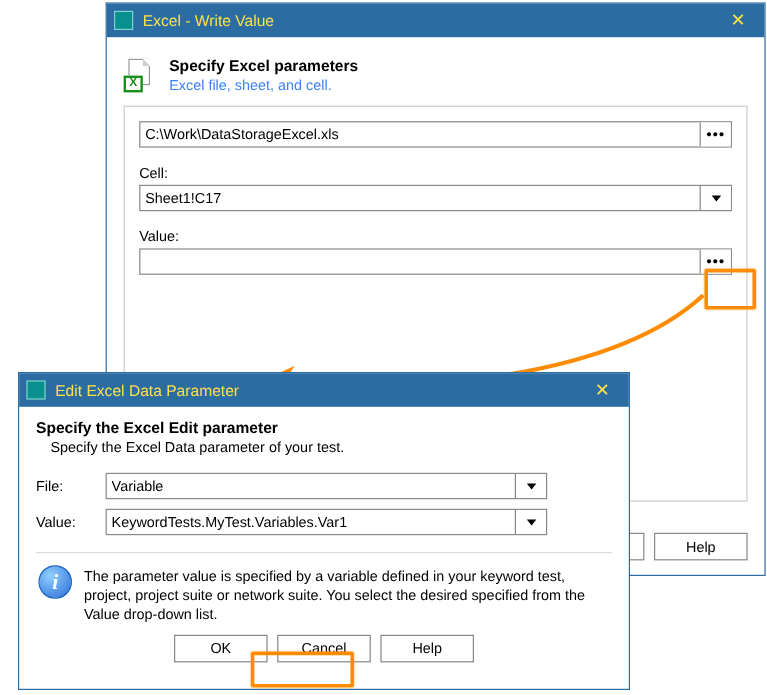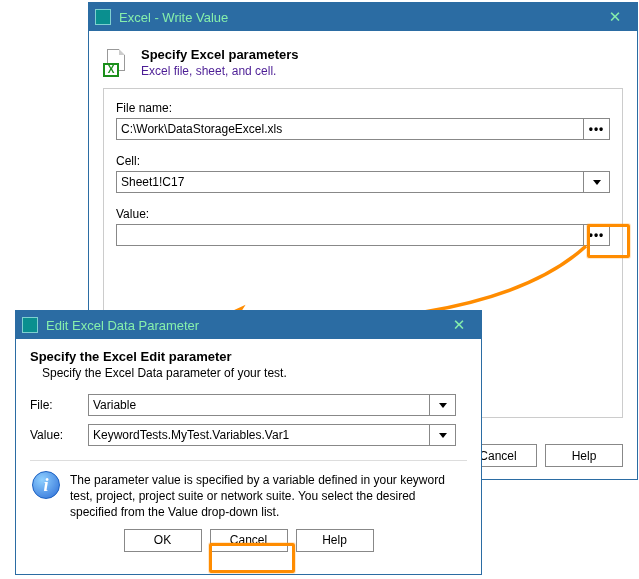--- a/index.html
+++ b/index.html
@@ -15,21 +15,21 @@
     overflow: hidden;
   }
   .window {
     position: absolute;
     background: #fff;
     border: 1px solid #2b6ca3;
   }
   .titlebar {
     height: 28px;
     background: #2b6ca3;
-    color: #86efac;
+    color: #fde047;
     display: flex;
     align-items: center;
     padding: 0 4px 0 6px;
     font-size: 13px;
   }
   .titlebar .app-icon {
     width: 16px; height: 16px;
     border: 1px solid #7fd0d0;
     background: #0a8f8f;
     margin-right: 8px;
@@ -68,21 +68,21 @@
     width: 16px; height: 14px;
     border: 2px solid #1a8f1a;
     background: #fff;
     display: flex; align-items: center; justify-content: center;
     color: #1a8f1a;
     font-weight: bold;
     font-size: 10px;
     line-height: 1;
   }
   .hdr-title { font-weight: bold; font-size: 13px; }
-  .hdr-sub { color: #4c1d95; margin-top: 2px; }
+  .hdr-sub { color: #3b82f6; margin-top: 2px; }
   .frame {
     border: 1px solid #ccc;
     padding: 12px 12px 4px 12px;
     position: relative;
     margin-top: 4px;
   }
   .field { margin-bottom: 14px; }
   .lbl { display: block; margin-bottom: 3px; }
   .inputwrap {
     display: flex;
@@ -177,21 +177,20 @@
         <div class="page"></div>
         <div class="badge">X</div>
       </div>
       <div>
         <div class="hdr-title">Specify Excel parameters</div>
         <div class="hdr-sub">Excel file, sheet, and cell.</div>
       </div>
     </div>
     <div class="frame" style="height:330px;">
       <div class="field">
-        <span class="lbl">File name:</span>
         <div class="inputwrap">
           <input value="C:\Work\DataStorageExcel.xls" style="">
           <div class="inputbtn">•••</div>
         </div>
       </div>
       <div class="field">
         <span class="lbl">Cell:</span>
         <div class="inputwrap">
           <input value="Sheet1!C17" style="">
           <div class="inputbtn caret"></div>
@@ -217,21 +216,21 @@
 
 <svg class="arrow-svg" style="left:220px; top:236px; width:380px; height:110px;">
   <defs>
     <marker id="ah" markerWidth="12" markerHeight="12" refX="2" refY="5" orient="auto">
       <path d="M0,0 L10,5 L0,10 L3,5 Z" fill="#ff8c00"></path>
     </marker>
   </defs>
   <path d="M366,10 C290,80 130,90 18,86" stroke="#ff8c00" stroke-width="3.5" fill="none" marker-end="url(#ah)"></path>
 </svg>
 
-<div class="window" style="left:15px; top:310px; width:467px; height:265px;">
+<div class="window" style="left:15px; top:310px; width:510px; height:265px;">
   <div class="titlebar">
     <span class="app-icon"></span>
     <span class="title">Edit Excel Data Parameter</span>
     <div class="close">✕</div>
   </div>
   <div class="win-body" style="padding-bottom:6px;">
     <div class="dlg-head-title">Specify the Excel Edit parameter</div>
     <div class="dlg-head-sub" style="padding-left:12px;">Specify the Excel Data parameter of your test.</div>
 
     <div class="formrow">

